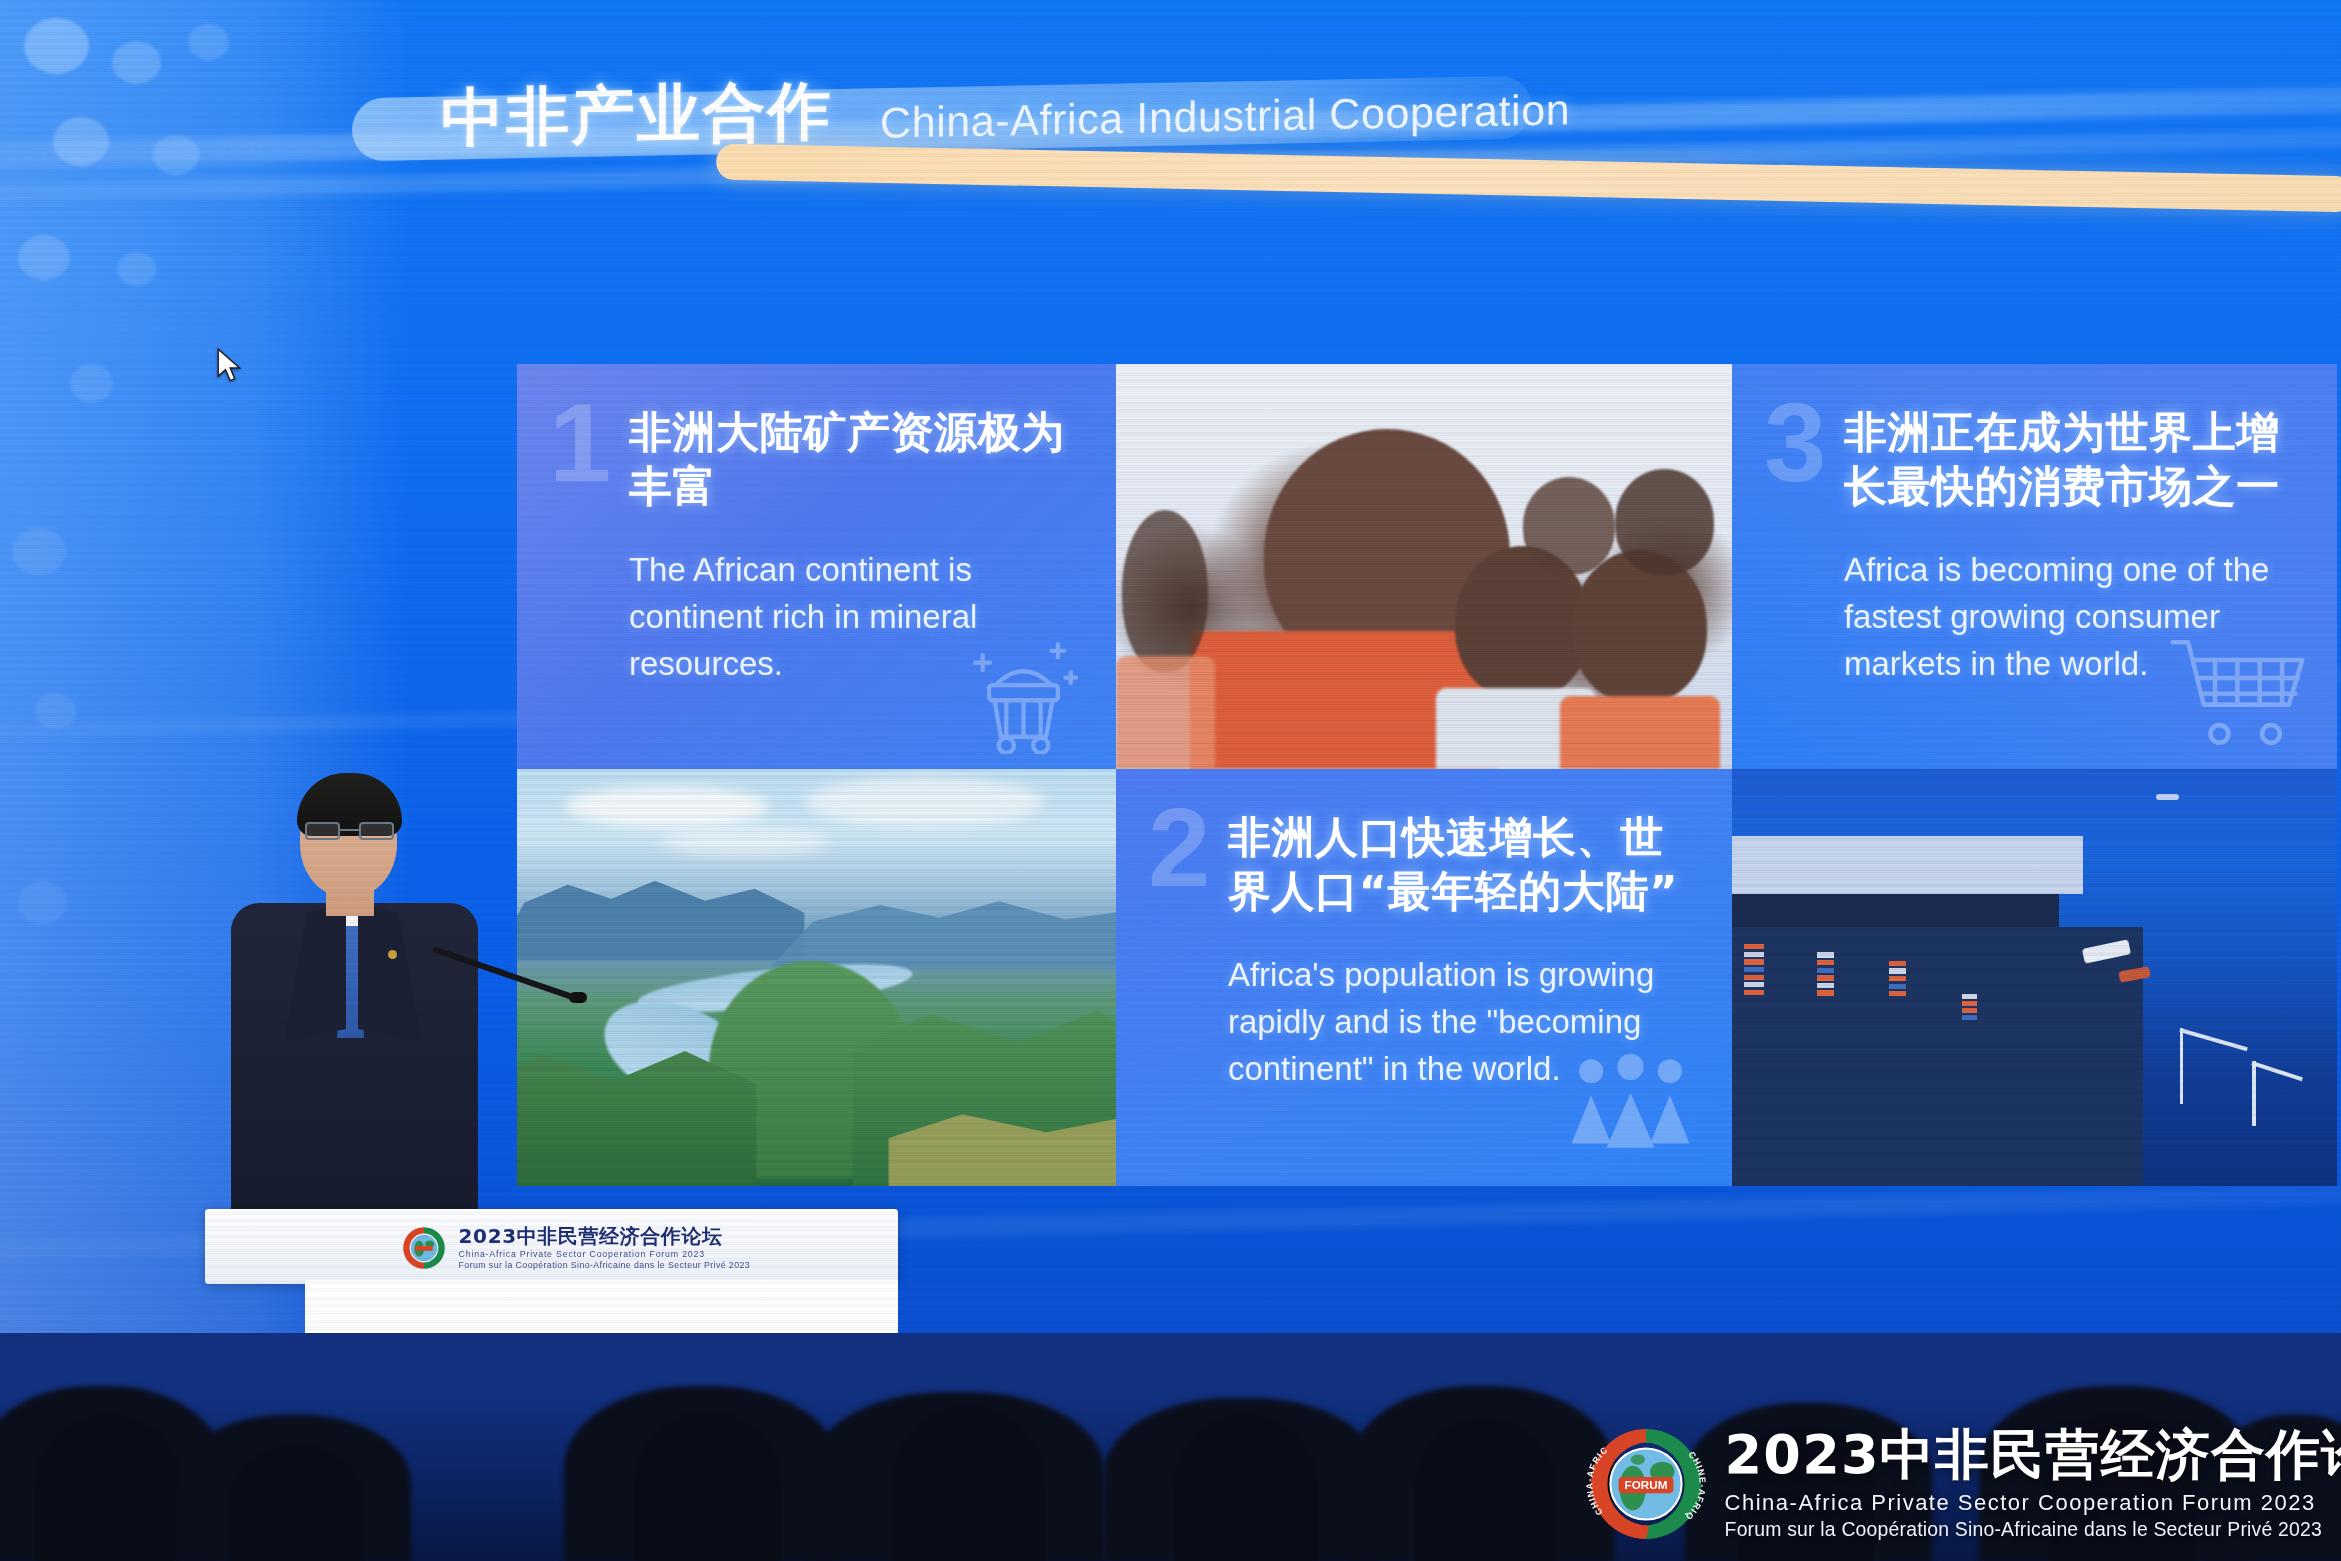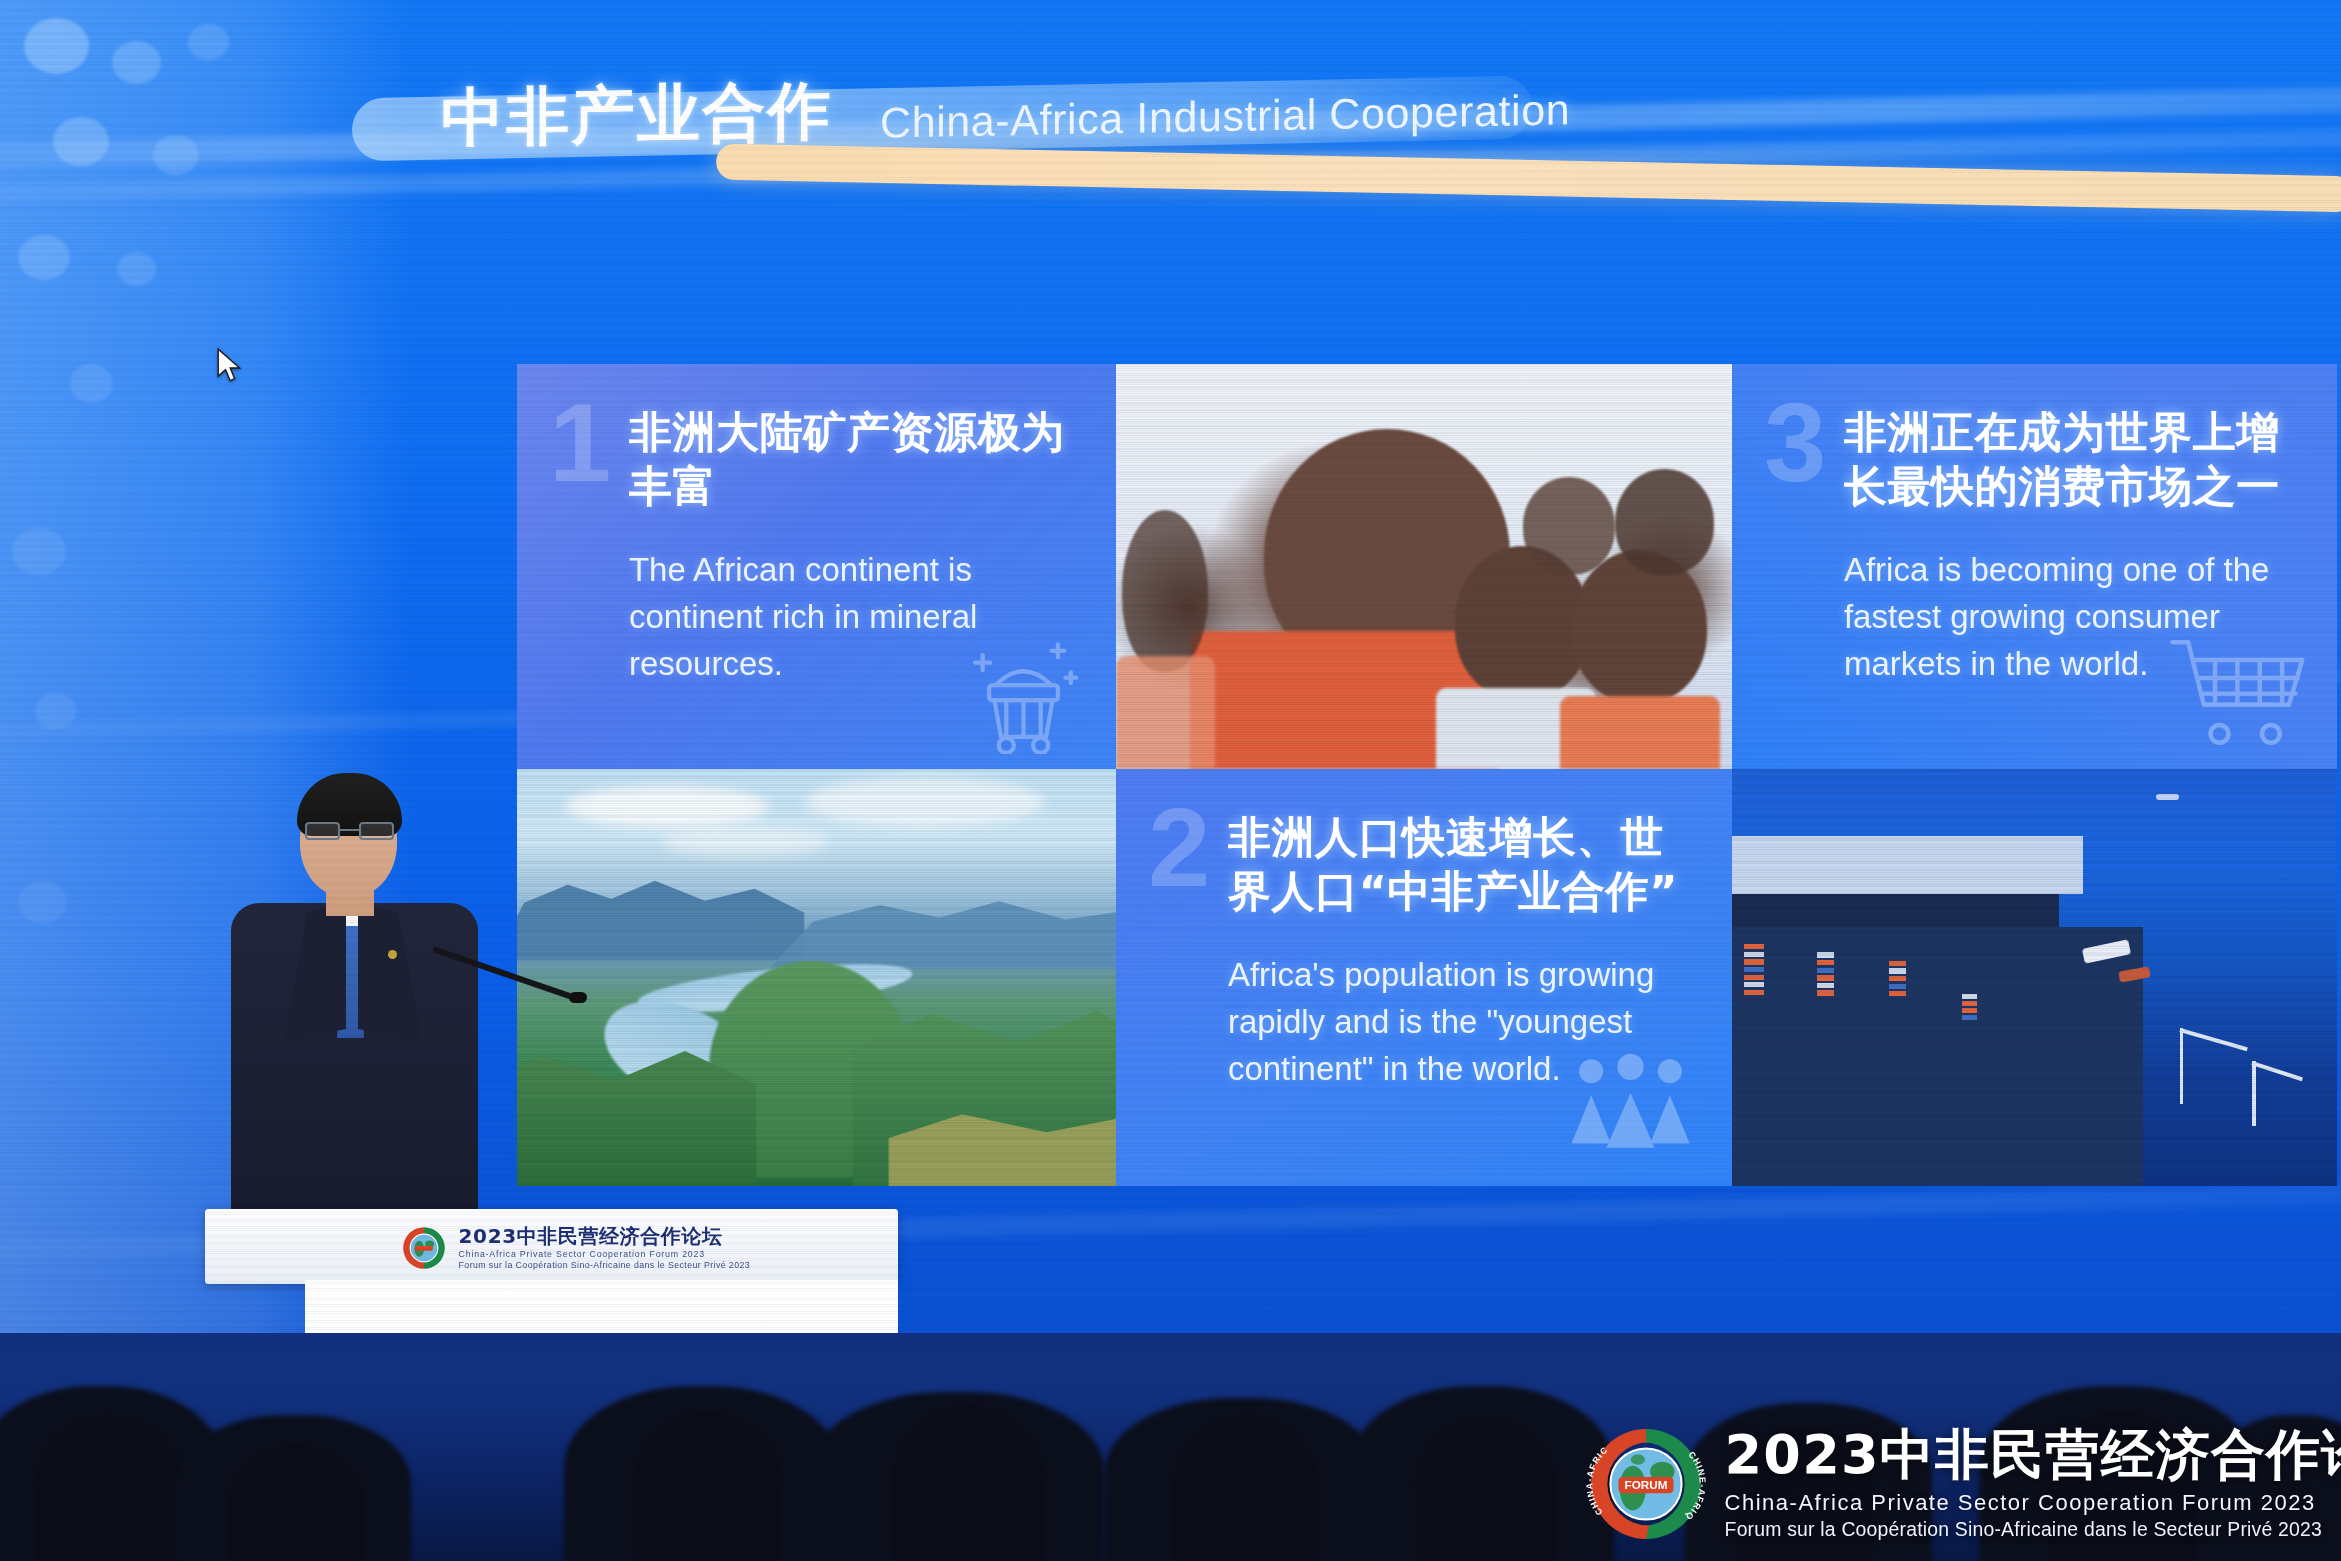--- a/index.html
+++ b/index.html
@@ -344,22 +344,22 @@
                clip-path:polygon(0 36%,22% 16%,48% 32%,74% 14%,100% 34%,100% 100%,0 100%);"></div>
           <div class="mtn" style="left:62%;top:78%;width:44%;height:24%;background:#b9ac63;opacity:.75;
                clip-path:polygon(0 44%,28% 20%,60% 38%,100% 18%,100% 100%,0 100%);"></div>
         </div>
       </div>
 
       <div class="cell card c2">
         <div class="card-inner">
           <div class="card-num">2</div>
           <div class="card-txt">
-            <div class="card-cn">非洲人口快速增长、世界人口“中非产业合作”</div>
-            <div class="card-en">Africa's population is growing rapidly and is the "youngest continent" in the world.</div>
+            <div class="card-cn">非洲人口快速增长、世界人口“最年轻的大陆”</div>
+            <div class="card-en">Africa's population is growing rapidly and is the "becoming continent" in the world.</div>
           </div>
         </div>
         <div class="card-icon">
           <svg width="153" height="123" viewBox="0 0 140 110" fill="#ffffff">
             <circle cx="34" cy="20" r="11"></circle>
               <circle cx="70" cy="16" r="12"></circle>
               <circle cx="106" cy="20" r="11"></circle>
             <path d="M34 42 L52 86 H16 Z"></path>
             <path d="M70 40 L92 90 H48 Z"></path>
             <path d="M106 42 L124 86 H88 Z"></path>

